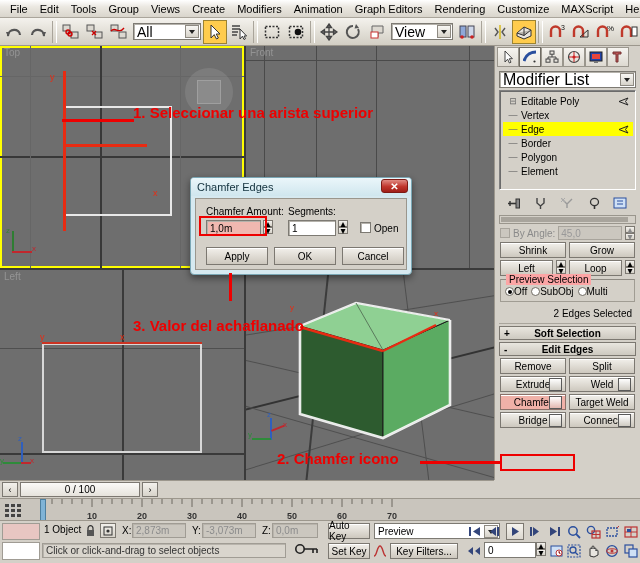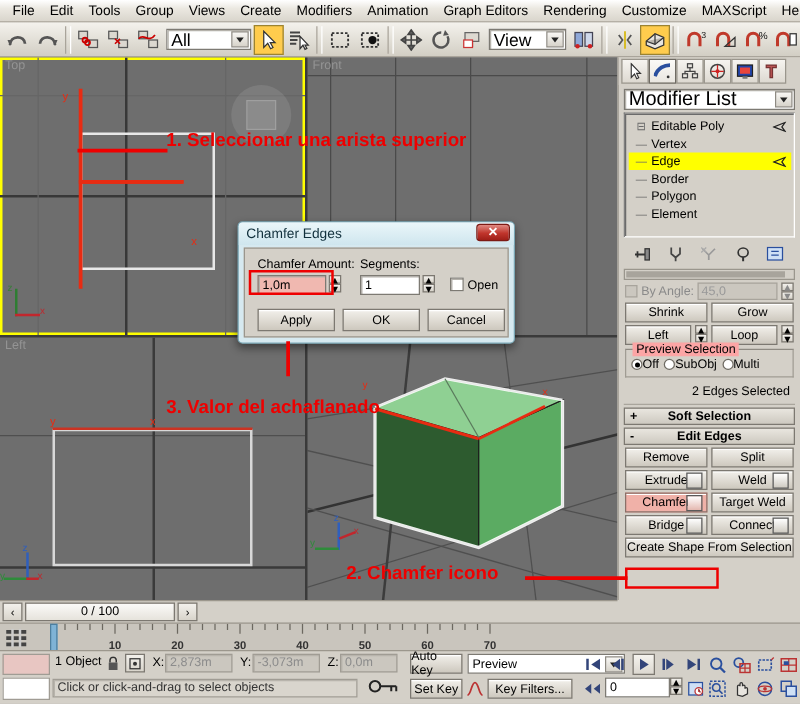--- a/index.html
+++ b/index.html
@@ -637,23 +637,20 @@
     </div>
     <div class="row">
       <div class="btn btnwsq">
         <span>Bridge</span>
         <span class="sqbtn"></span>
       </div>
       <div class="btn btnwsq">
         <span>Connect</span>
         <span class="sqbtn"></span>
       </div>
-    </div>
-    <div class="row">
-      <div class="btn">Create Shape From Selection</div>
     </div>
   </div>
 
   <div class="redbox" style="left:500px; top:454px; width:75px; height:17px;"></div>
 
   <div class="anno" style="left:133px; top:104px;">
     <span>1. Seleccionar una arista superior</span>
   </div>
   <div class="annoline" style="left:62px; top:119px; width:72px; height:3px;"></div>
 

